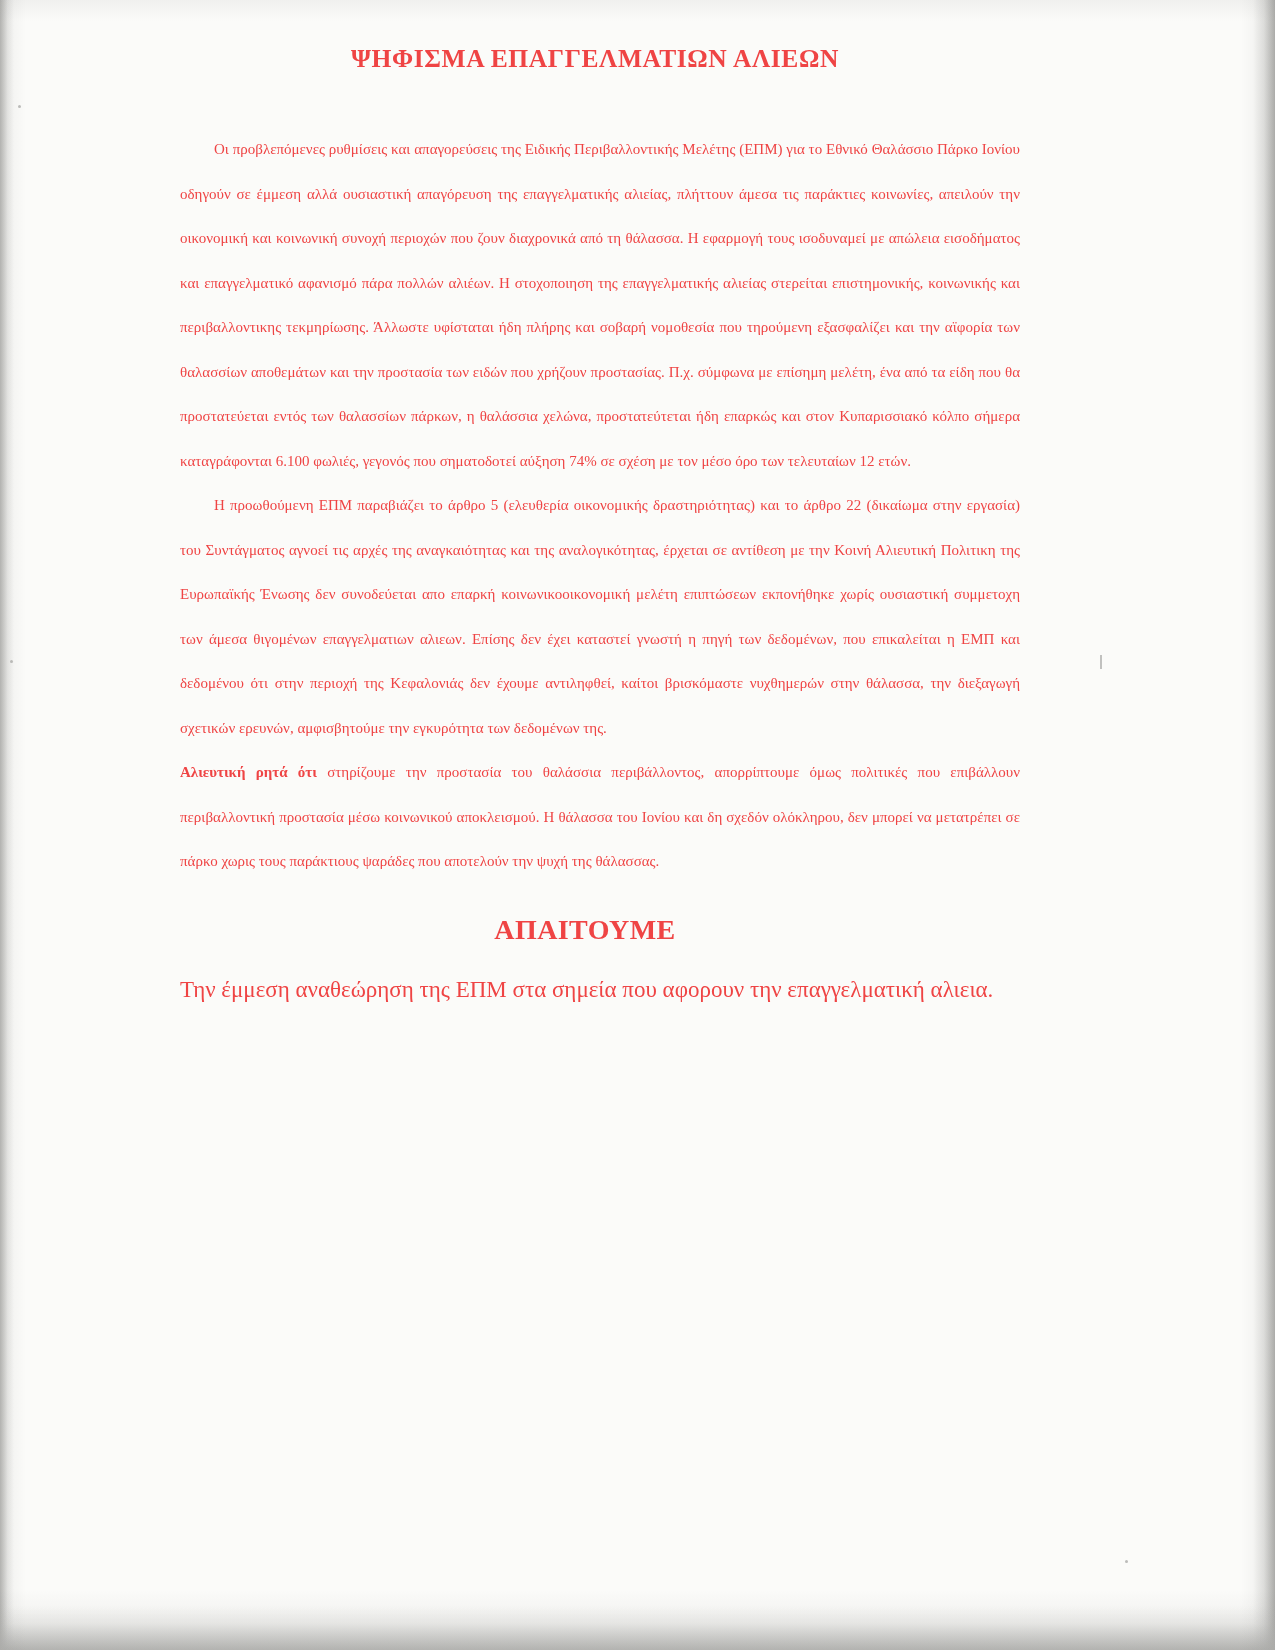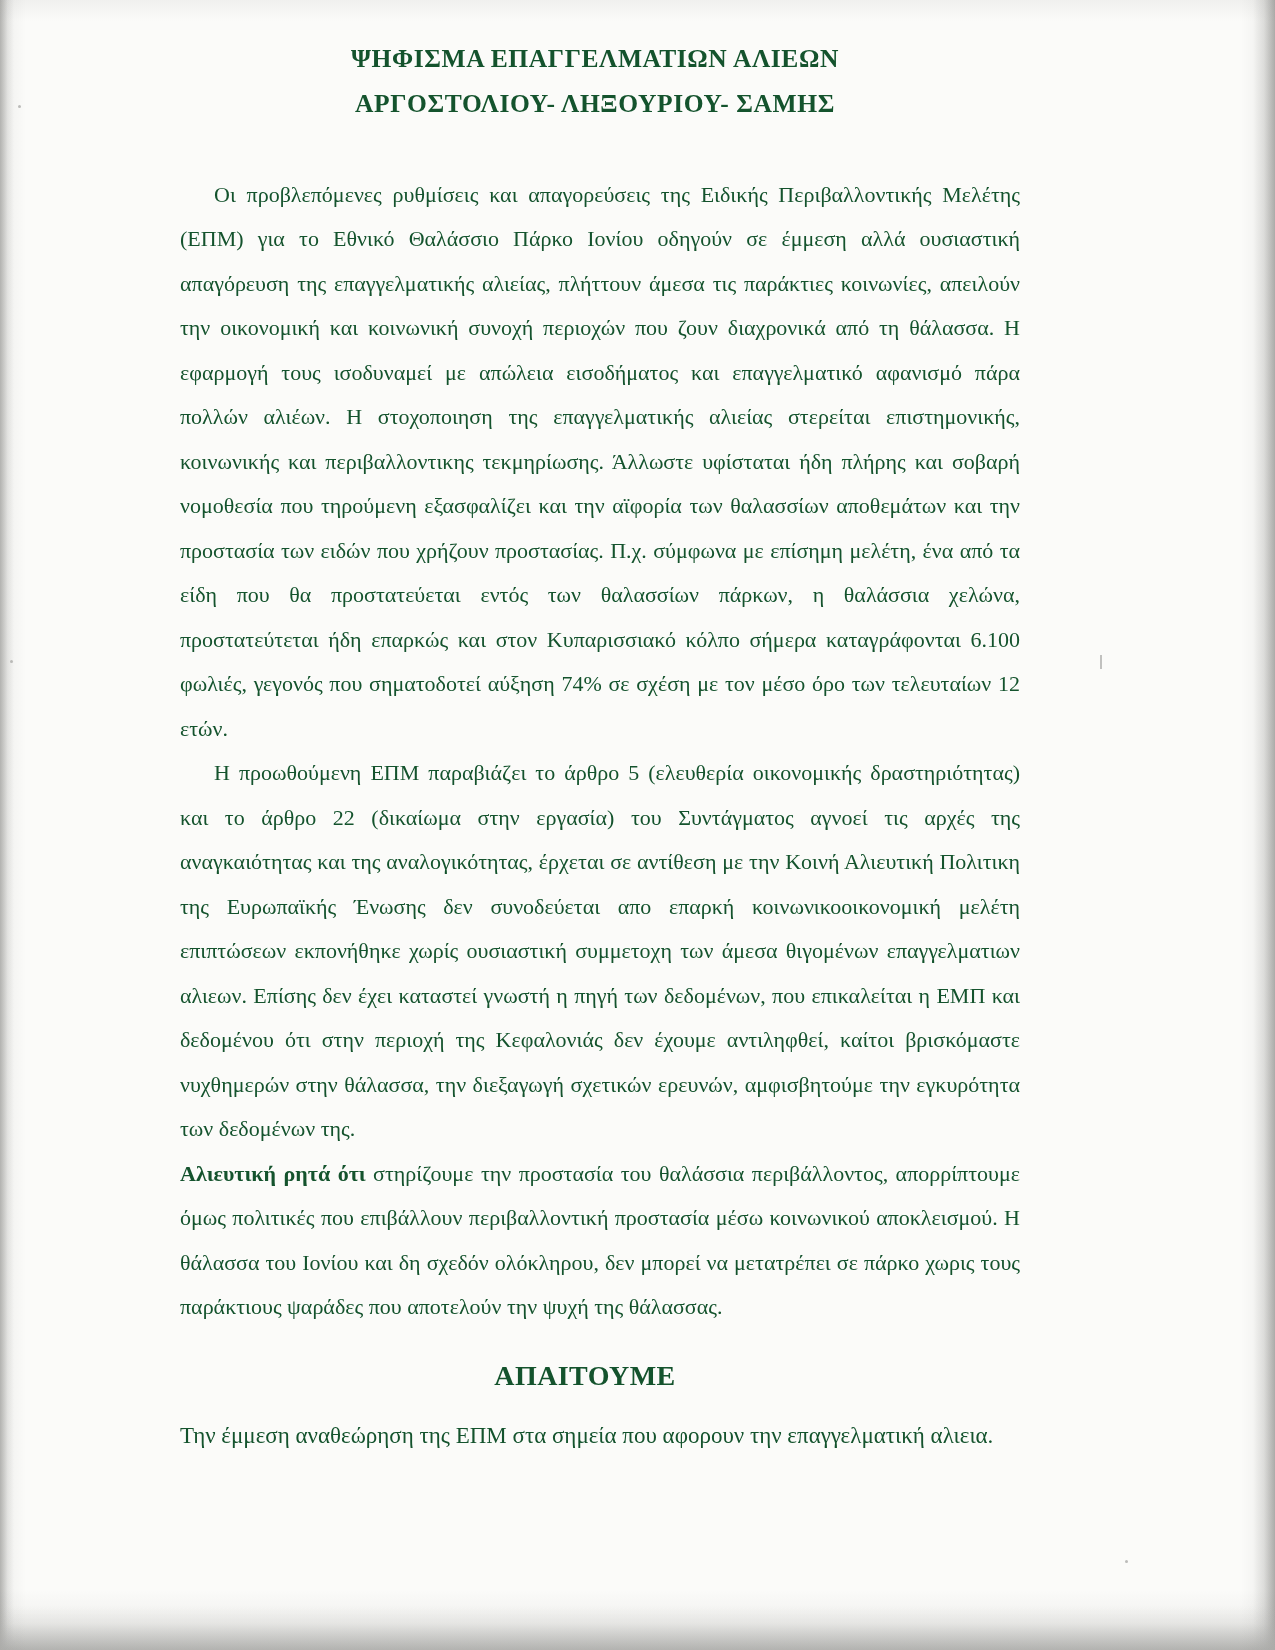--- a/index.html
+++ b/index.html
@@ -9,21 +9,21 @@
     background: #8a8a8a;
   }
   .page {
     position: relative;
     width: 1275px;
     height: 1650px;
     margin: 0 auto;
     background: #fbfbf9;
     overflow: hidden;
     font-family: "Liberation Serif", "DejaVu Serif", serif;
-    color: #14532d;
+    color: #ef4444;
     box-sizing: border-box;
   }
   
   .scan-tint {
     position: absolute;
     inset: 0;
     pointer-events: none;
     background:
       linear-gradient(90deg, rgba(120,120,120,0.10) 0px, rgba(255,255,255,0) 26px),
       linear-gradient(270deg, rgba(120,120,120,0.13) 0px, rgba(255,255,255,0) 34px),
@@ -74,21 +74,21 @@
   }
 
   .body-block {
     margin-top: 48px;
   }
 
   p.para {
     margin: 0 0 0 0;
     text-align: justify;
     text-justify: inter-word;
-    font-size: 22px;
+    font-size: 15px;
     line-height: 44.5px;
     text-indent: 34px;
     hyphens: none;
   }
   p.para.no-indent {
     text-indent: 0;
   }
   p.para + p.para {
     margin-top: 0;
   }
@@ -141,21 +141,20 @@
 
   <div class="speck" style="left:18px; top:105px; width:3px; height:3px;"></div>
   <div class="speck" style="left:10px; top:660px; width:3px; height:3px;"></div>
   <div class="speck" style="left:1125px; top:1560px; width:3px; height:3px;"></div>
   <div class="fold-mark" style="left:1100px; top:655px;"></div>
 
   <div class="content">
 
     <h1 class="doc-title">
       <span>ΨΗΦΙΣΜΑ ΕΠΑΓΓΕΛΜΑΤΙΩΝ ΑΛΙΕΩΝ</span>
-      <span class="line2">ΑΡΓΟΣΤΟΛΙΟΥ- ΛΗΞΟΥΡΙΟΥ- ΣΑΜΗΣ</span>
     </h1>
 
     <div class="body-block">
 
       <p class="para">Οι προβλεπόμενες ρυθμίσεις και απαγορεύσεις της Ειδικής Περιβαλλοντικής Μελέτης (ΕΠΜ) για το Εθνικό Θαλάσσιο Πάρκο Ιονίου οδηγούν σε έμμεση αλλά ουσιαστική απαγόρευση της επαγγελματικής αλιείας, πλήττουν άμεσα τις παράκτιες κοινωνίες, απειλούν την οικονομική και κοινωνική συνοχή περιοχών που ζουν διαχρονικά από τη θάλασσα. Η εφαρμογή τους ισοδυναμεί με απώλεια εισοδήματος και επαγγελματικό αφανισμό πάρα πολλών αλιέων. Η στοχοποιηση της επαγγελματικής αλιείας στερείται επιστημονικής, κοινωνικής και περιβαλλοντικης τεκμηρίωσης. Άλλωστε υφίσταται ήδη πλήρης και σοβαρή νομοθεσία που τηρούμενη εξασφαλίζει και την αϊφορία των θαλασσίων αποθεμάτων και την προστασία των ειδών που χρήζουν προστασίας. Π.χ. σύμφωνα με επίσημη μελέτη, ένα από τα είδη που θα προστατεύεται εντός των θαλασσίων πάρκων, η θαλάσσια χελώνα, προστατεύτεται ήδη επαρκώς και στον Κυπαρισσιακό κόλπο σήμερα καταγράφονται 6.100 φωλιές, γεγονός που σηματοδοτεί αύξηση 74% σε σχέση με τον μέσο όρο των τελευταίων 12 ετών.</p>
 
       <p class="para">Η προωθούμενη ΕΠΜ παραβιάζει το άρθρο 5 (ελευθερία οικονομικής δραστηριότητας) και το άρθρο 22 (δικαίωμα στην εργασία) του Συντάγματος αγνοεί τις αρχές της αναγκαιότητας και της αναλογικότητας, έρχεται σε αντίθεση με την Κοινή Αλιευτική Πολιτικη της Ευρωπαϊκής Ένωσης δεν συνοδεύεται απο επαρκή κοινωνικοοικονομική μελέτη επιπτώσεων εκπονήθηκε χωρίς ουσιαστική συμμετοχη των άμεσα θιγομένων επαγγελματιων αλιεων. Επίσης δεν έχει καταστεί γνωστή η πηγή των δεδομένων, που επικαλείται η ΕΜΠ και δεδομένου ότι στην περιοχή της Κεφαλονιάς δεν έχουμε αντιληφθεί, καίτοι βρισκόμαστε νυχθημερών στην θάλασσα, την διεξαγωγή σχετικών ερευνών, αμφισβητούμε την εγκυρότητα των δεδομένων της.</p>
 
       <p class="para no-indent">
         <span class="bold-run">Αλιευτική ρητά ότι</span><span> στηρίζουμε την προστασία του θαλάσσια περιβάλλοντος, απορρίπτουμε όμως πολιτικές που επιβάλλουν περιβαλλοντική προστασία μέσω κοινωνικού αποκλεισμού. Η θάλασσα του Ιονίου και δη σχεδόν ολόκληρου, δεν μπορεί να μετατρέπει σε πάρκο χωρις τους παράκτιους ψαράδες που αποτελούν την ψυχή της θάλασσας.</span>

